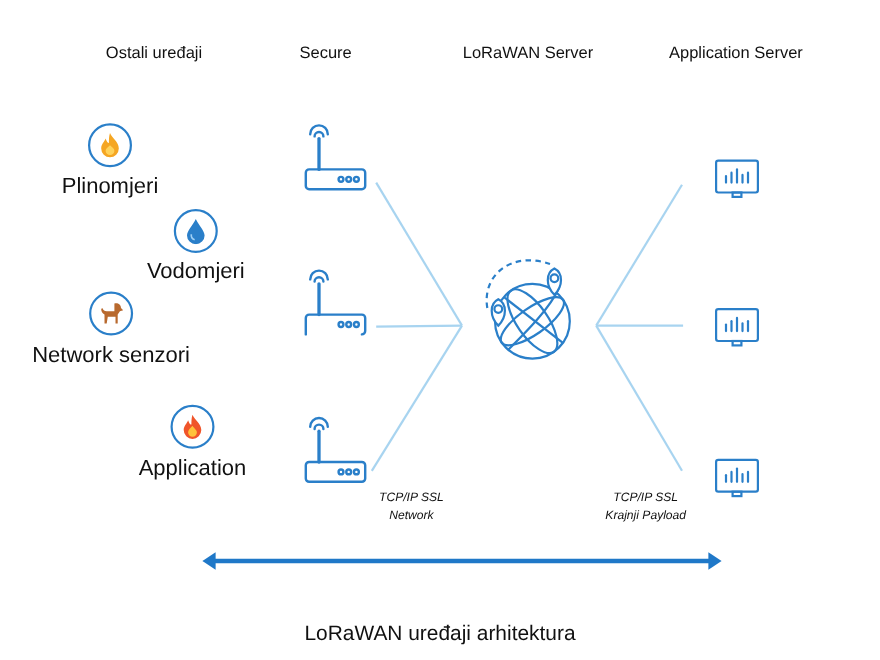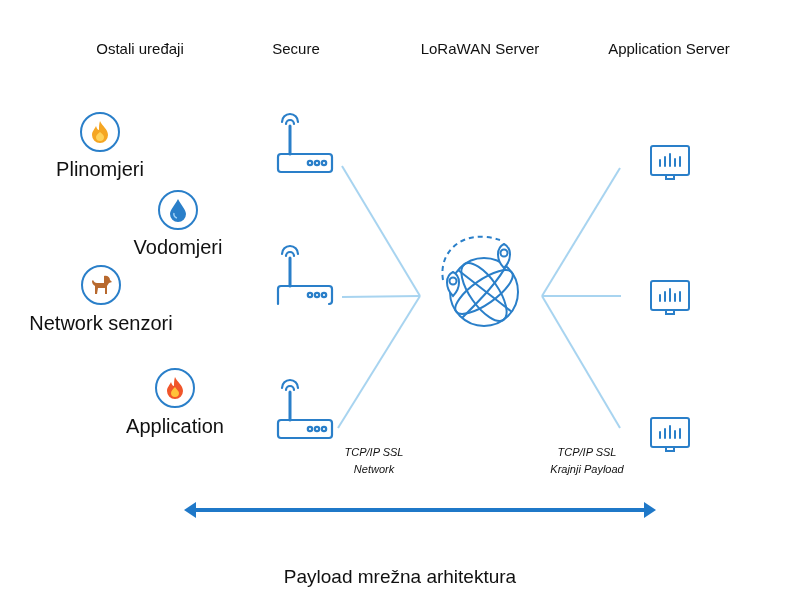--- a/index.html
+++ b/index.html
@@ -151,13 +151,13 @@
 
 <div class="proto" style="left:374px;top:444px">
   <div>TCP/IP SSL</div>
   <div>Network</div>
 </div>
 <div class="proto" style="left:587px;top:444px">
   <div>TCP/IP SSL</div>
   <div>Krajnji Payload</div>
 </div>
 
-<div class="caption">Payload mrežna arhitektura</div>
+<div class="caption">LoRaWAN uređaji arhitektura</div>
 
 </body></html>

